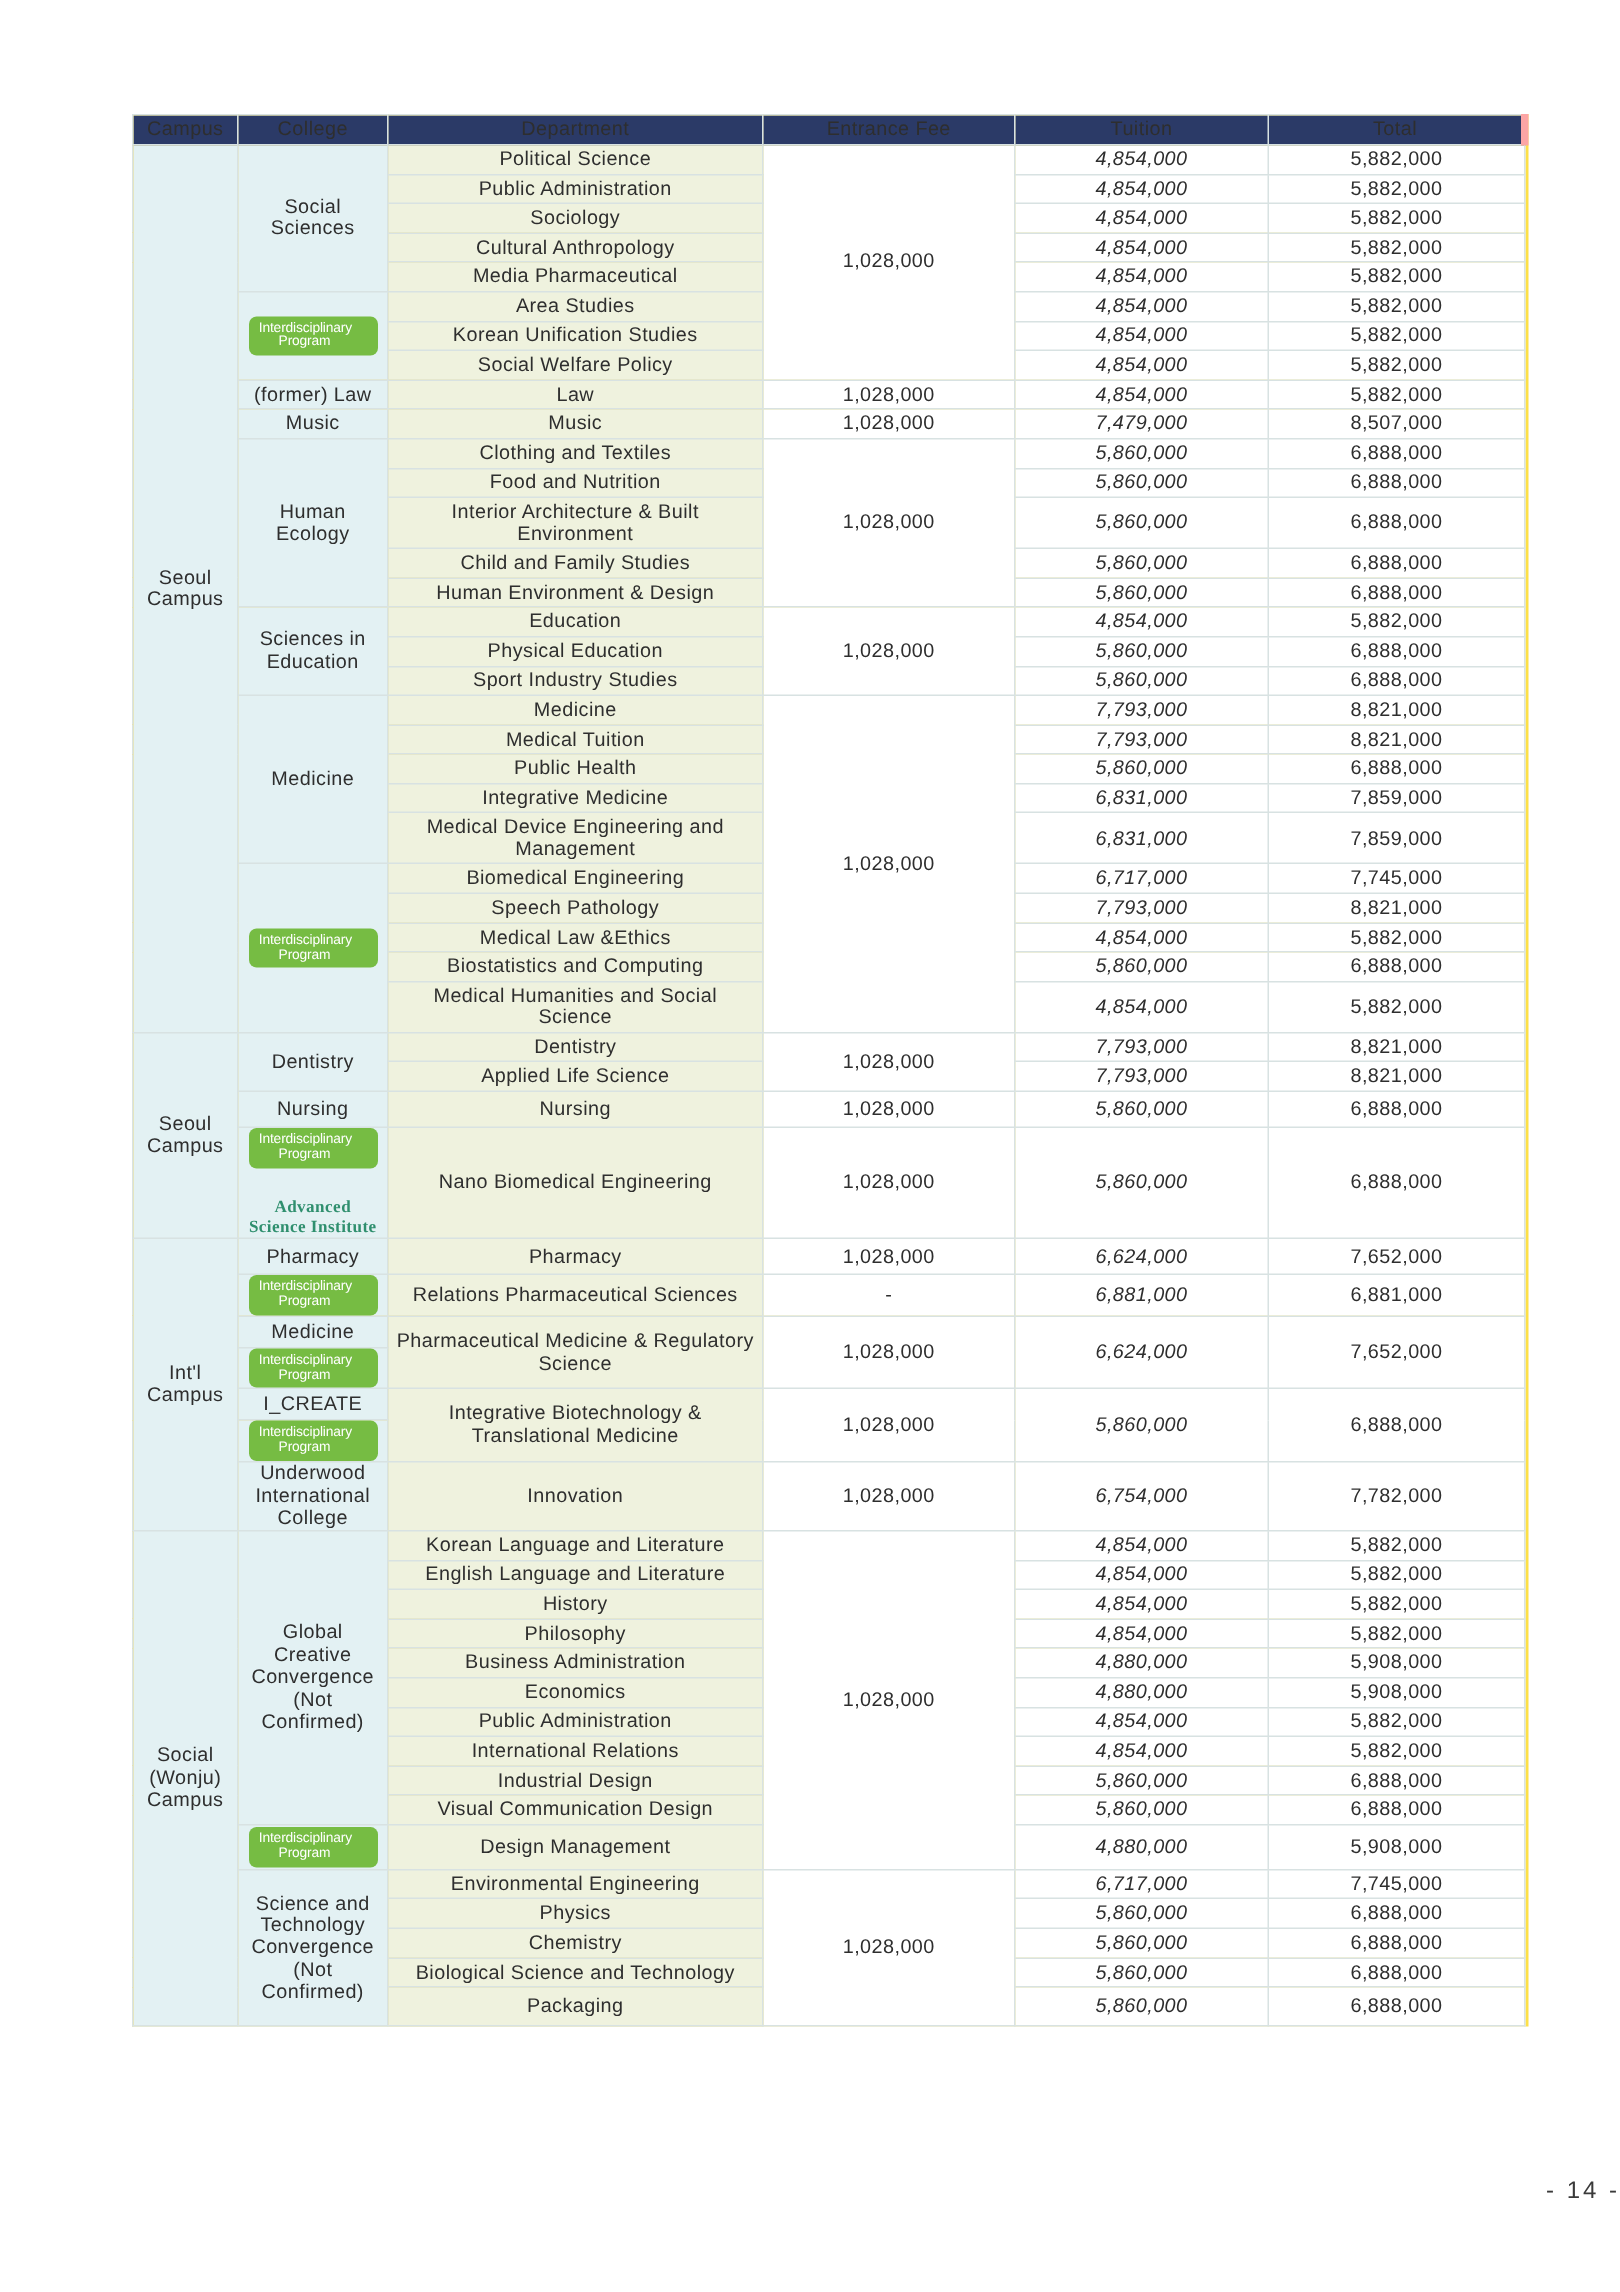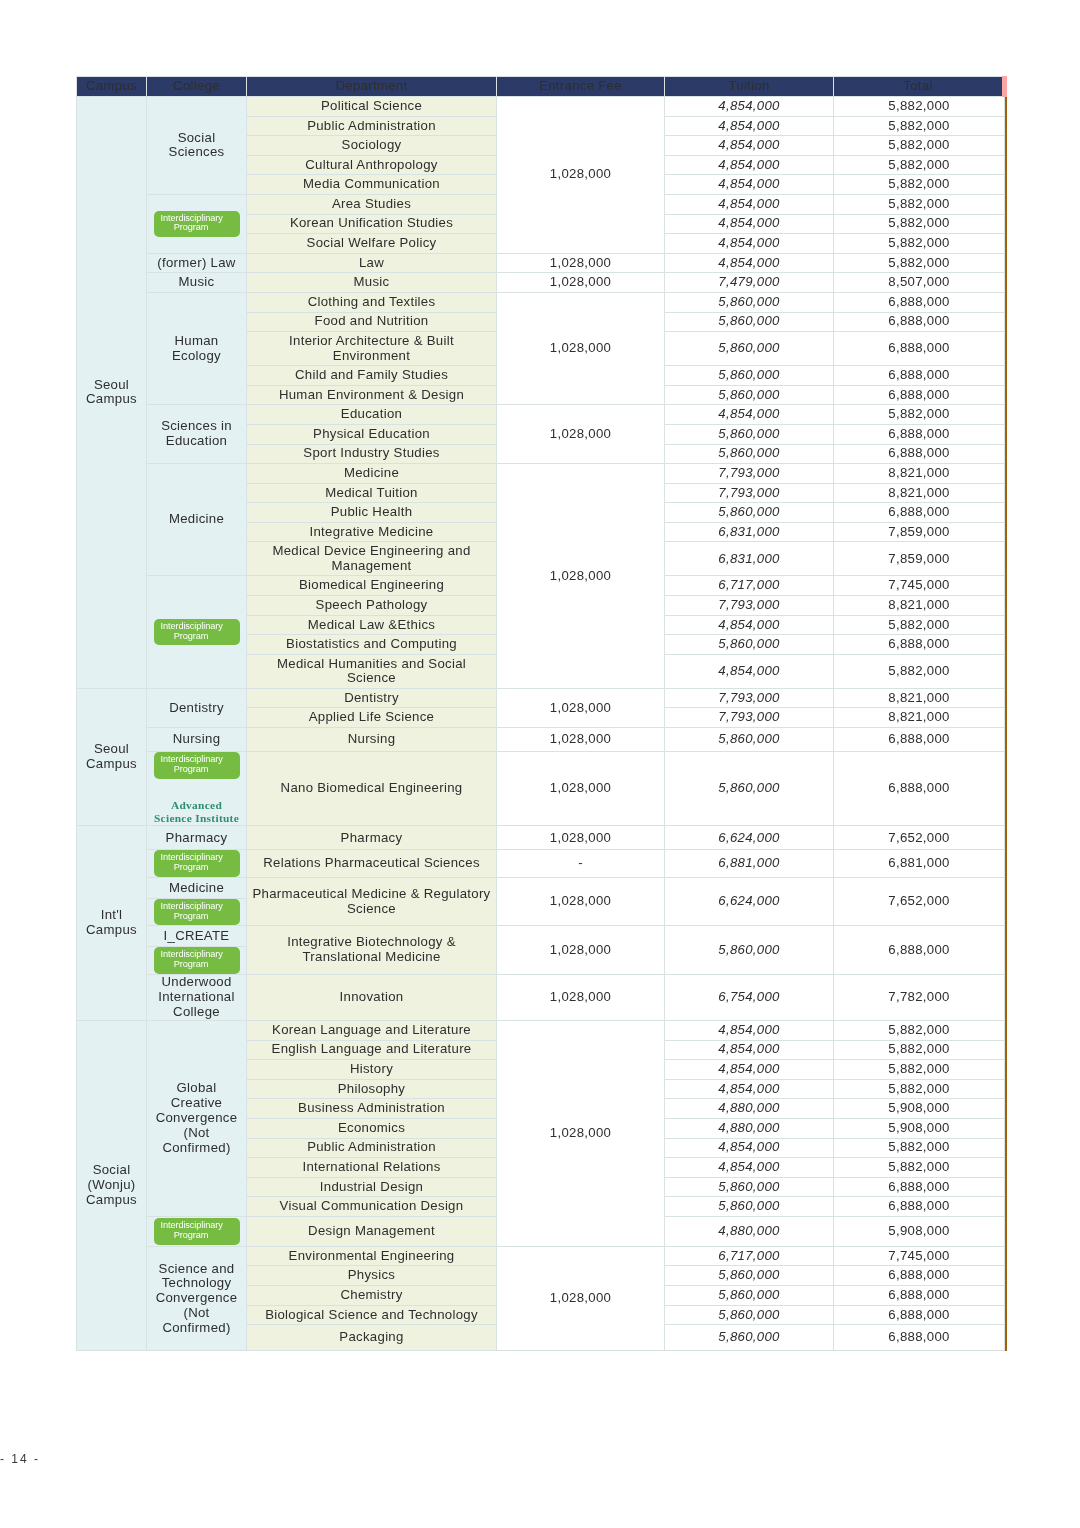--- a/index.html
+++ b/index.html
@@ -11,26 +11,26 @@
   }
   .page {
     position: relative;
     width: 1080px;
     height: 1528px;
     background: #ffffff;
     overflow: hidden;
   }
   table.fee-table {
     position: absolute;
-    left: 76px;
+    left: 88px;
     top: 76px;
     width: 928px;
     border-collapse: collapse;
     table-layout: fixed;
-    background: #a16207;
+    background: #fde047;
   }
   table.fee-table th,
   table.fee-table td {
     border: 1px solid #d8e2e2;
     padding: 0 4px;
     vertical-align: middle;
     font-size: 13.2px;
     color: #2e2e2e;
     line-height: 1.12;
     text-align: center;
@@ -81,22 +81,22 @@
     font-family: "Liberation Serif", serif;
     font-size: 11.4px;
     line-height: 1.18;
     font-weight: bold;
   }
   .big { font-size: 16.5px; }
   .pagenum {
     position: absolute;
     left: 0; right: 0;
     top: 1452px;
-    text-align: left;
-    font-size: 12px;
+    text-align: right;
+    font-size: 16px;
     color: #3a3a3a;
     letter-spacing: 2px;
   }
 </style>
 </head>
 <body>
 
 <div class="page">
 
   <table class="fee-table">
@@ -139,21 +139,21 @@
         <td class="c-dept">Sociology</td>
         <td class="c-tuition">4,854,000</td>
         <td class="c-total">5,882,000</td>
       </tr>
       <tr class="data-row">
         <td class="c-dept">Cultural  Anthropology</td>
         <td class="c-tuition">4,854,000</td>
         <td class="c-total">5,882,000</td>
       </tr>
       <tr class="data-row">
-        <td class="c-dept">Media  Communication</td>
+        <td class="c-dept">Media  Pharmaceutical</td>
         <td class="c-tuition">4,854,000</td>
         <td class="c-total">5,882,000</td>
       </tr>
       <tr class="data-row">
         <td class="c-college" rowspan="3">
           <span class="badge">Interdisciplinary Program</span>
         </td>
         <td class="c-dept">Area  Studies</td>
         <td class="c-tuition">4,854,000</td>
         <td class="c-total">5,882,000</td>

